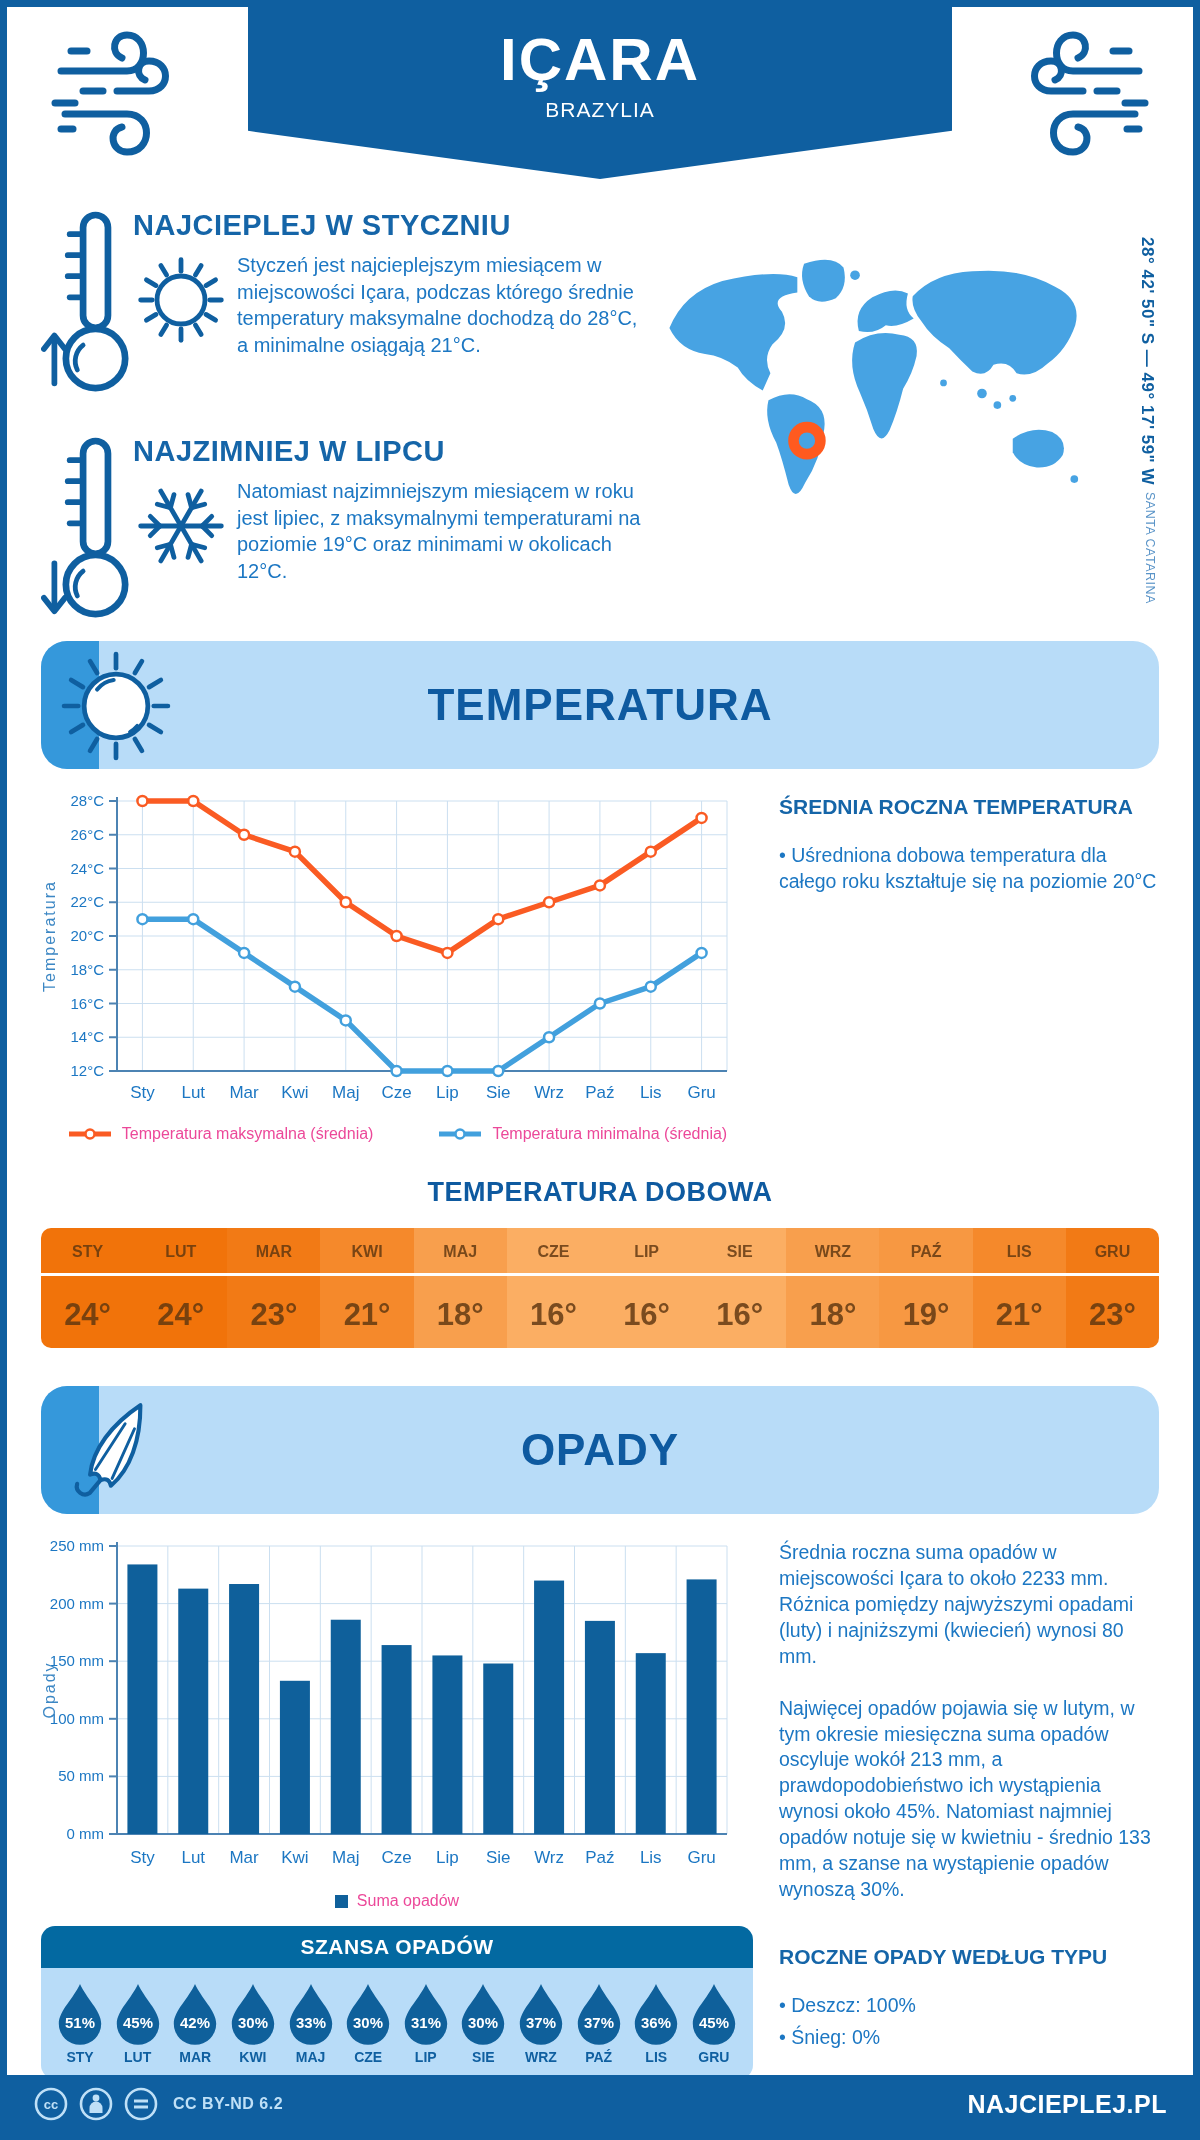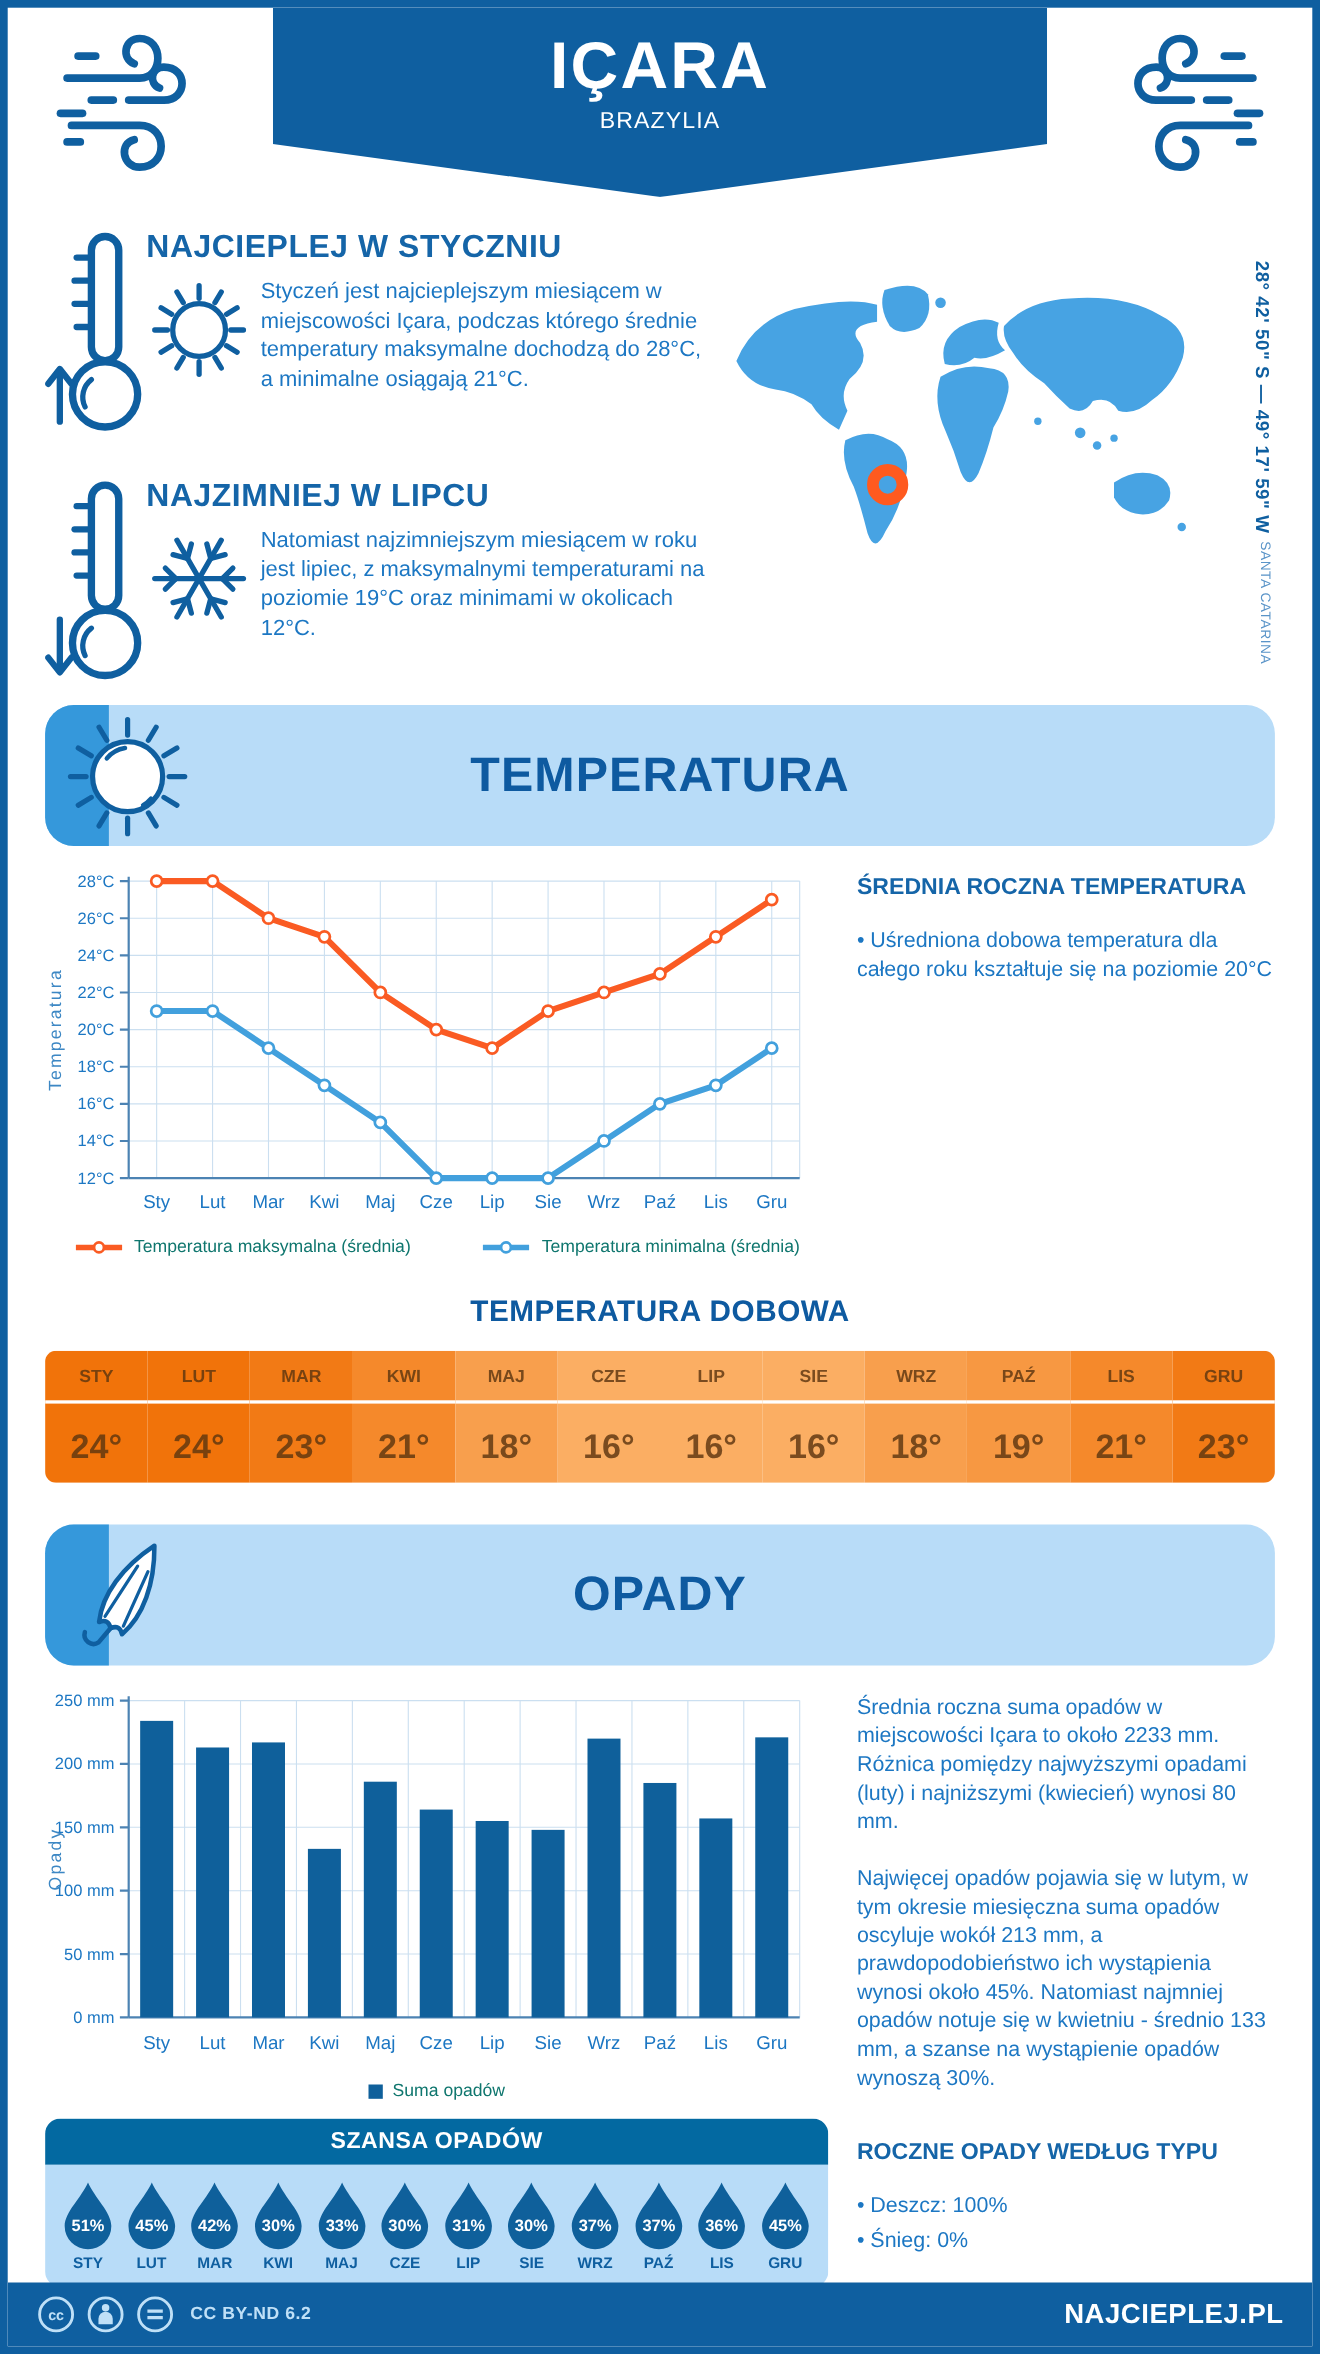--- a/index.html
+++ b/index.html
@@ -44,21 +44,21 @@
   .sb-strip { position:absolute; left:0; top:0; width:58px; height:100%; background:#3598DB; border-radius:26px 0 0 26px; }
   .sb-icon { position:absolute; left:16px; top:6px; width:118px; height:118px; }
   .sb-title { font-size:44px; font-weight:bold; color:#0E5AA0; letter-spacing:1px; }
   
   .chart-row { display:flex; margin:18px 34px 0; gap:26px; }
   .chart-col { width:712px; flex:none; }
   .side-col { flex:1; padding-top:8px; }
   .side-col h3 { margin:0 0 24px; font-size:21px; color:#1565A8; }
   .side-col p { margin:0 0 26px; font-size:19.5px; line-height:1.33; }
   .legend-row { display:flex; justify-content:center; gap:64px; margin-top:8px; }
-  .lg-item { display:flex; align-items:center; gap:9px; font-size:16px; color:#0f766e; }
+  .lg-item { display:flex; align-items:center; gap:9px; font-size:16px; color:#ec4899; }
   .lg-sq { width:13px; height:13px; display:inline-block; }
   .daily-heading { text-align:center; font-size:27px; font-weight:bold; color:#0E5AA0; margin:34px 0 20px; letter-spacing:0.5px; }
   
   .temp-table { margin:0 34px; display:grid; grid-template-columns:repeat(12,1fr); border-radius:10px; overflow:hidden; }
   .tcol { text-align:center; }
   .tcell-h { padding:15px 0 12px; font-weight:bold; font-size:16px; color:rgba(93,54,16,0.82); border-bottom:3px solid #fff; }
   .tcell-v { padding:21px 0 15px; font-weight:bold; font-size:31px; color:rgba(93,54,16,0.82); }
   
   .chance-panel { margin-top:16px; width:712px; border-radius:14px; overflow:hidden; }
   .chance-head { background:#0369a1; color:#fff; font-weight:bold; font-size:21px; text-align:center; padding:9px 0; letter-spacing:0.5px; }

